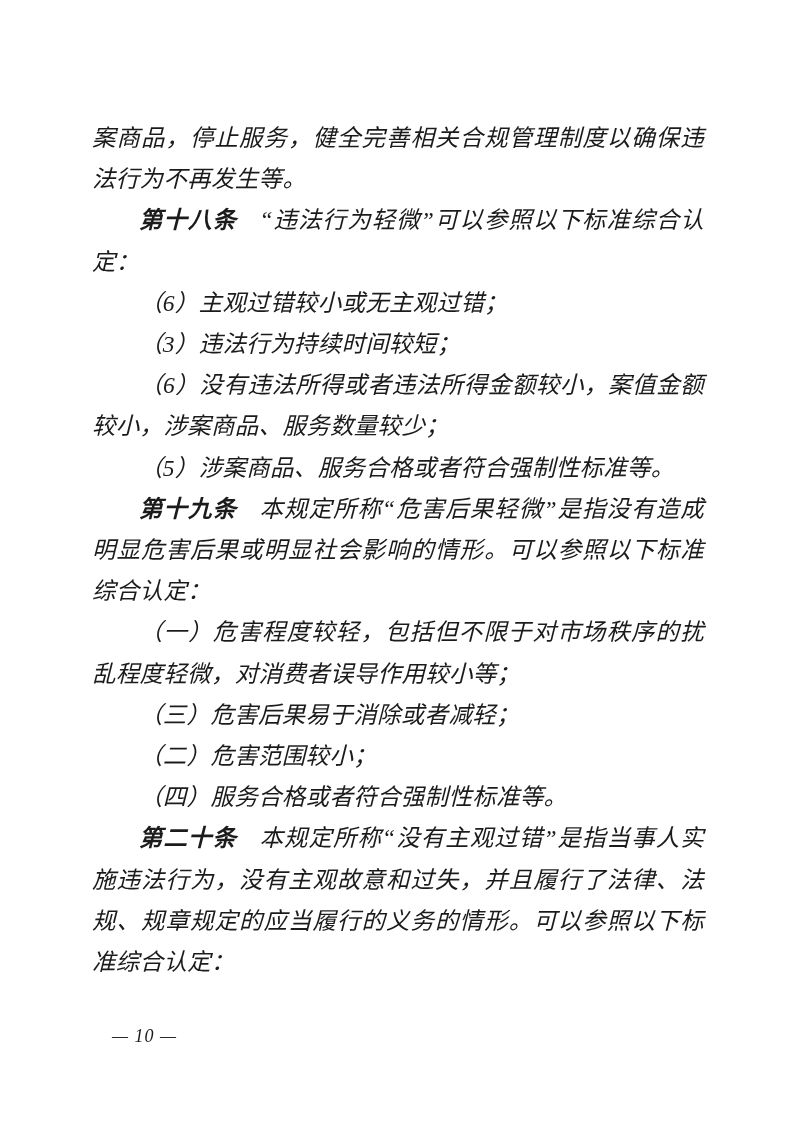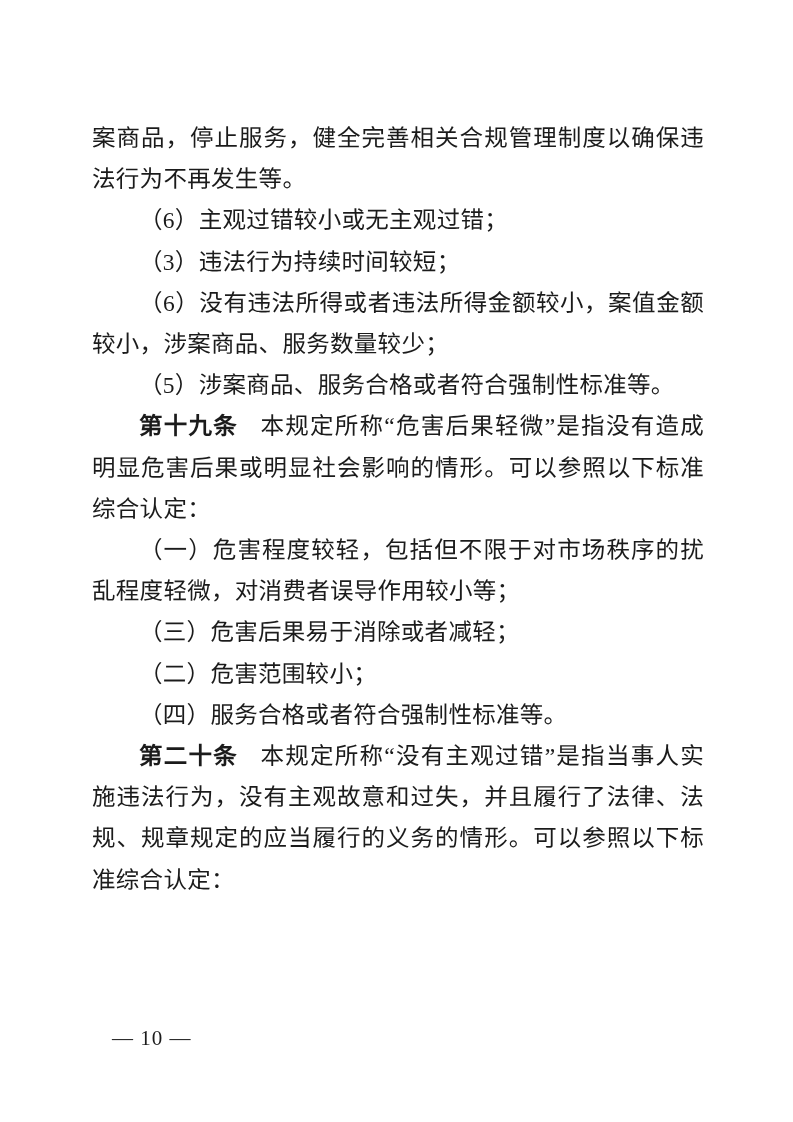--- a/index.html
+++ b/index.html
@@ -1,15 +1,15 @@
 <!DOCTYPE html>
 <html lang="zh-CN"><head>
 <meta charset="utf-8">
 <style>
-  * { margin: 0; padding: 0; box-sizing: border-box; }
+  * { margin: 0; padding: 0; box-sizing: border-box; font-style: italic; }
   html, body { background: #888; }
   .page {
     position: relative;
     width: 793px;
     height: 1122px;
     margin: 0 auto;
     background: #ffffff;
     color: #1b1b1b;
     font-family: "Liberation Serif", "DejaVu Serif", serif;
     overflow: hidden;
@@ -27,35 +27,36 @@
   .content p { margin: 0; }
   .content p.indent { text-indent: 2em; }
   .term {
     font-weight: 700;
     margin-right: 0.95em;
   }
   .footer {
     position: absolute;
     left: 112px;
     top: 1026px;
-    font-size: 21px;
+    font-size: 18px;
     letter-spacing: 1px;
     color: #1b1b1b;
     text-align: center;
   }
 </style>
 </head>
 <body>
 
 <div class="page">
 
   <div class="content">
 
     <p><span>案商品，停止服务，健全完善相关合规管理制度以确保违法行为不再发生等。</span></p>
 
+    <p class="indent"><span class="term">第十八条</span><span>“违法行为轻微”可以参照以下标准综合认定：</span></p>
 
 
     <p class="indent"><span>（6）主观过错较小或无主观过错；</span></p>
 
     <p class="indent"><span>（3）违法行为持续时间较短；</span></p>
 
     <p class="indent"><span>（6）没有违法所得或者违法所得金额较小，案值金额较小，涉案商品、服务数量较少；</span></p>
 
     <p class="indent"><span>（5）涉案商品、服务合格或者符合强制性标准等。</span></p>
 

